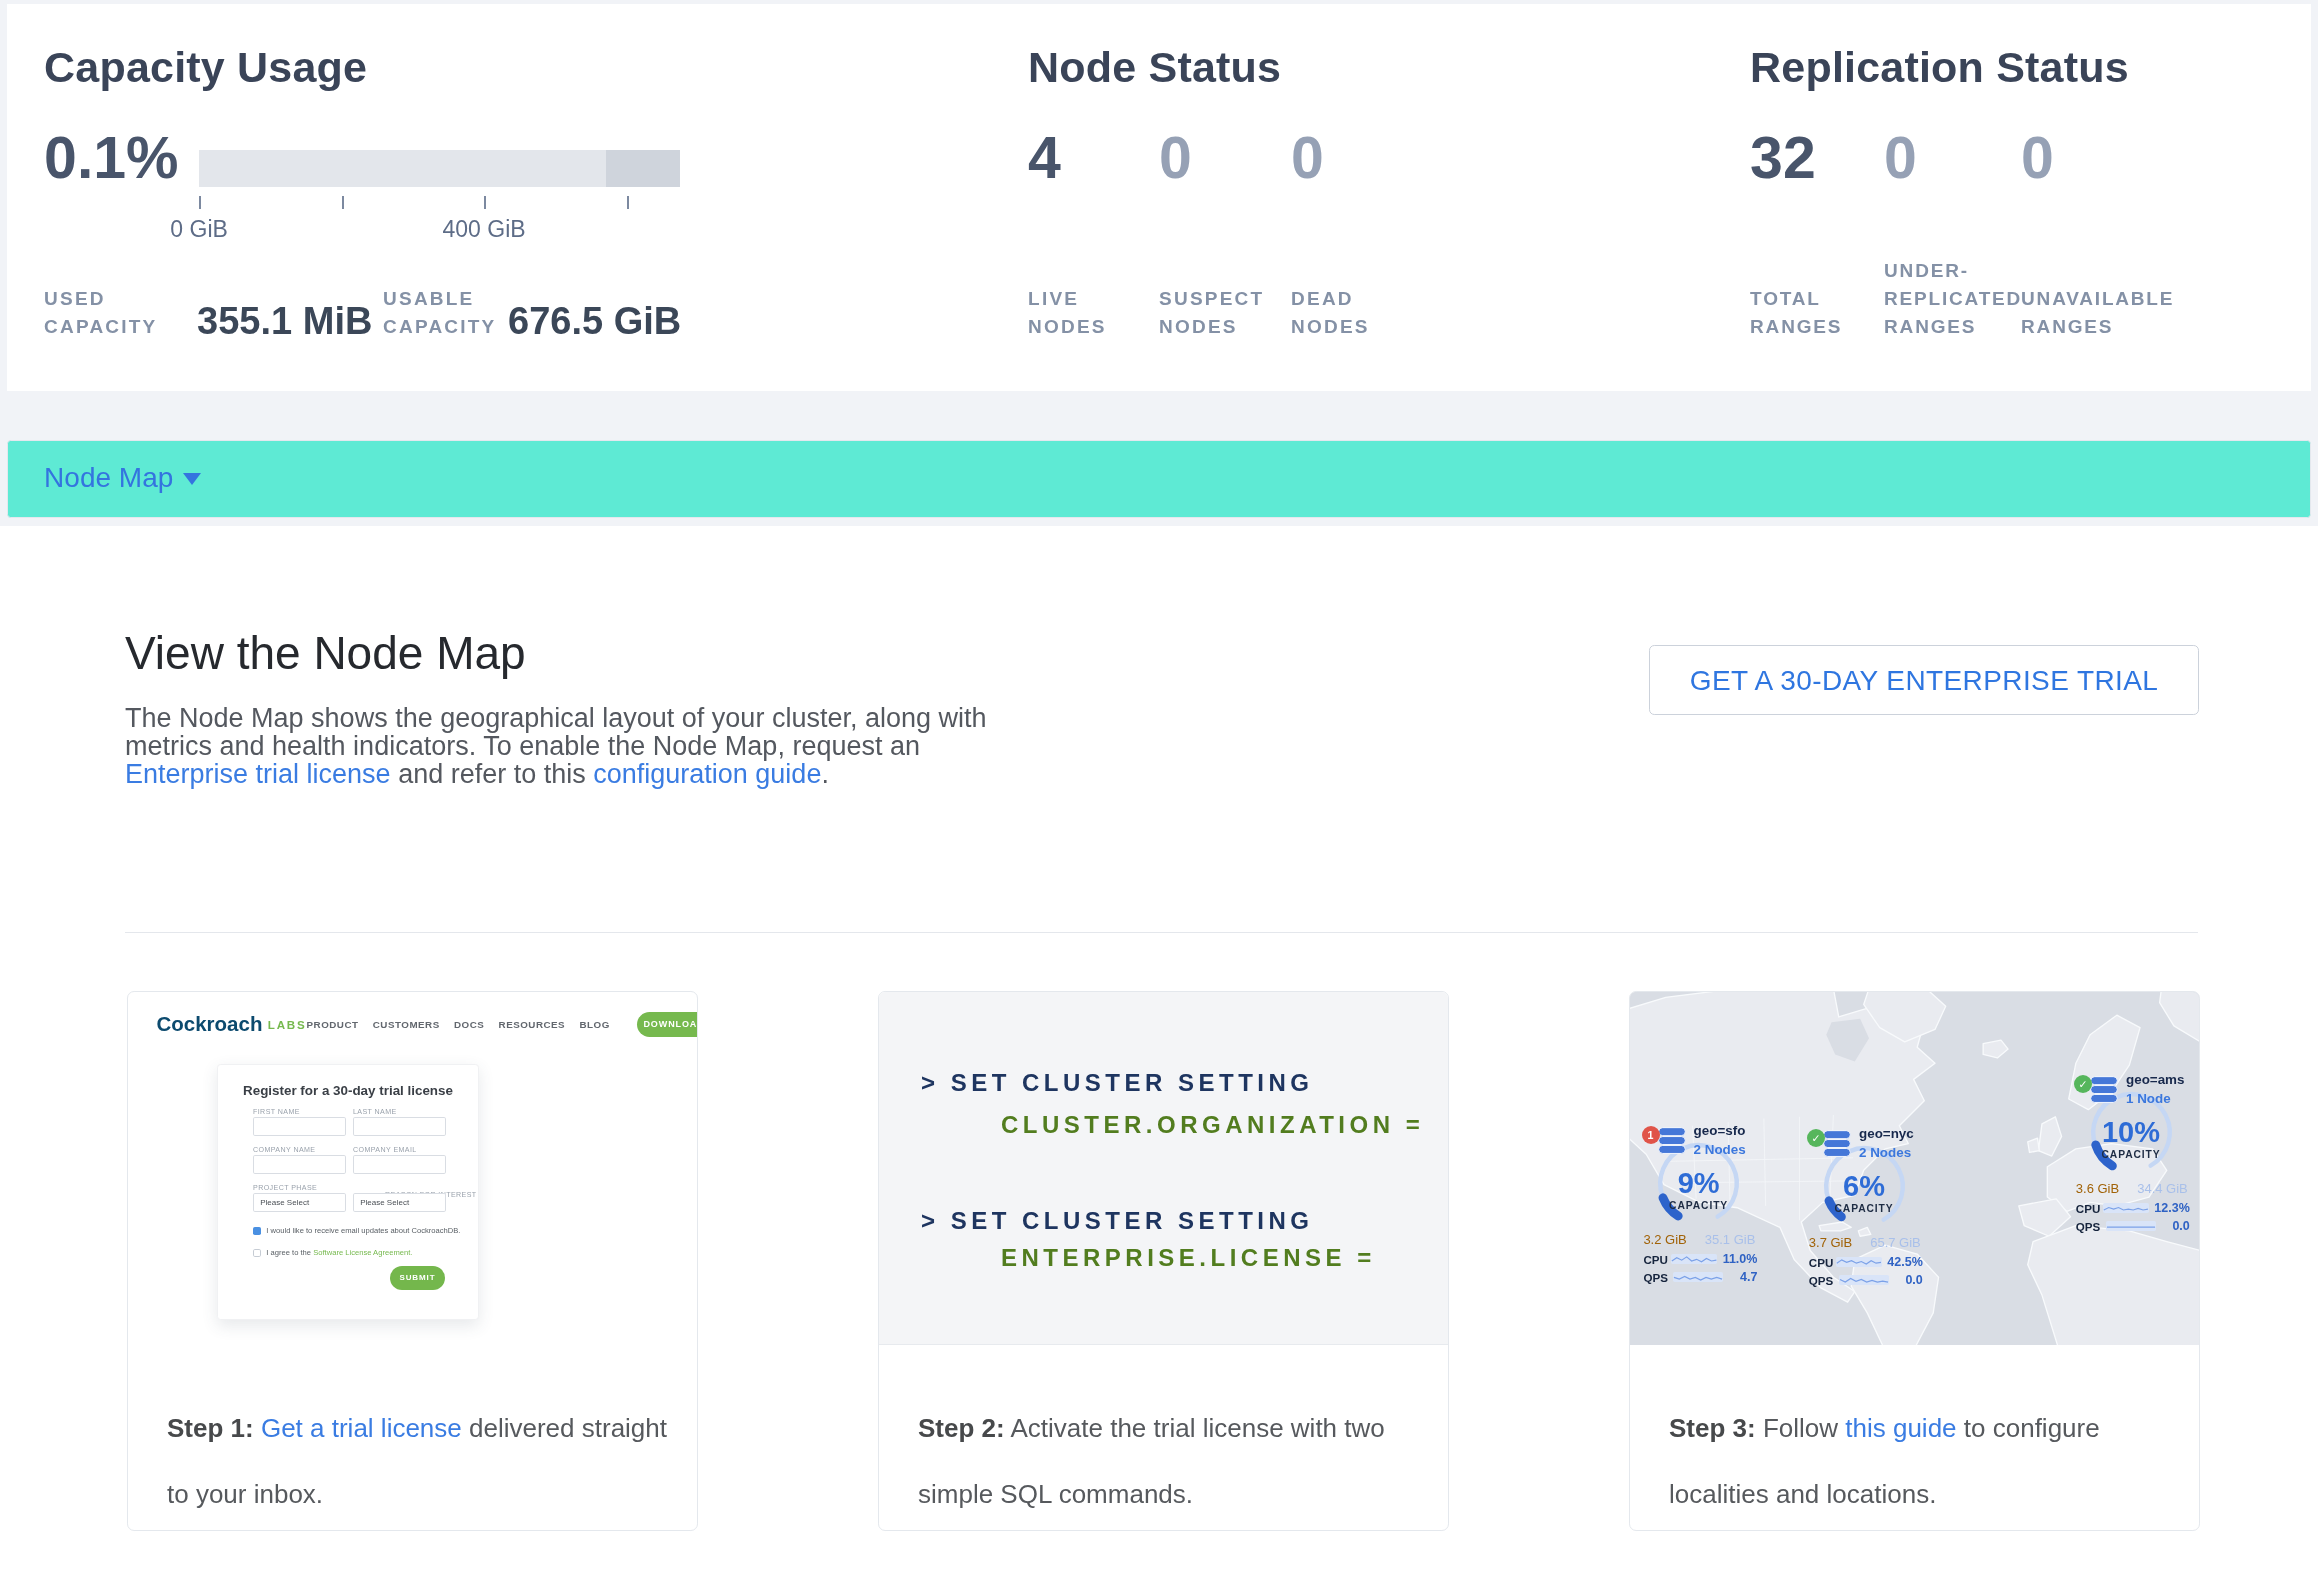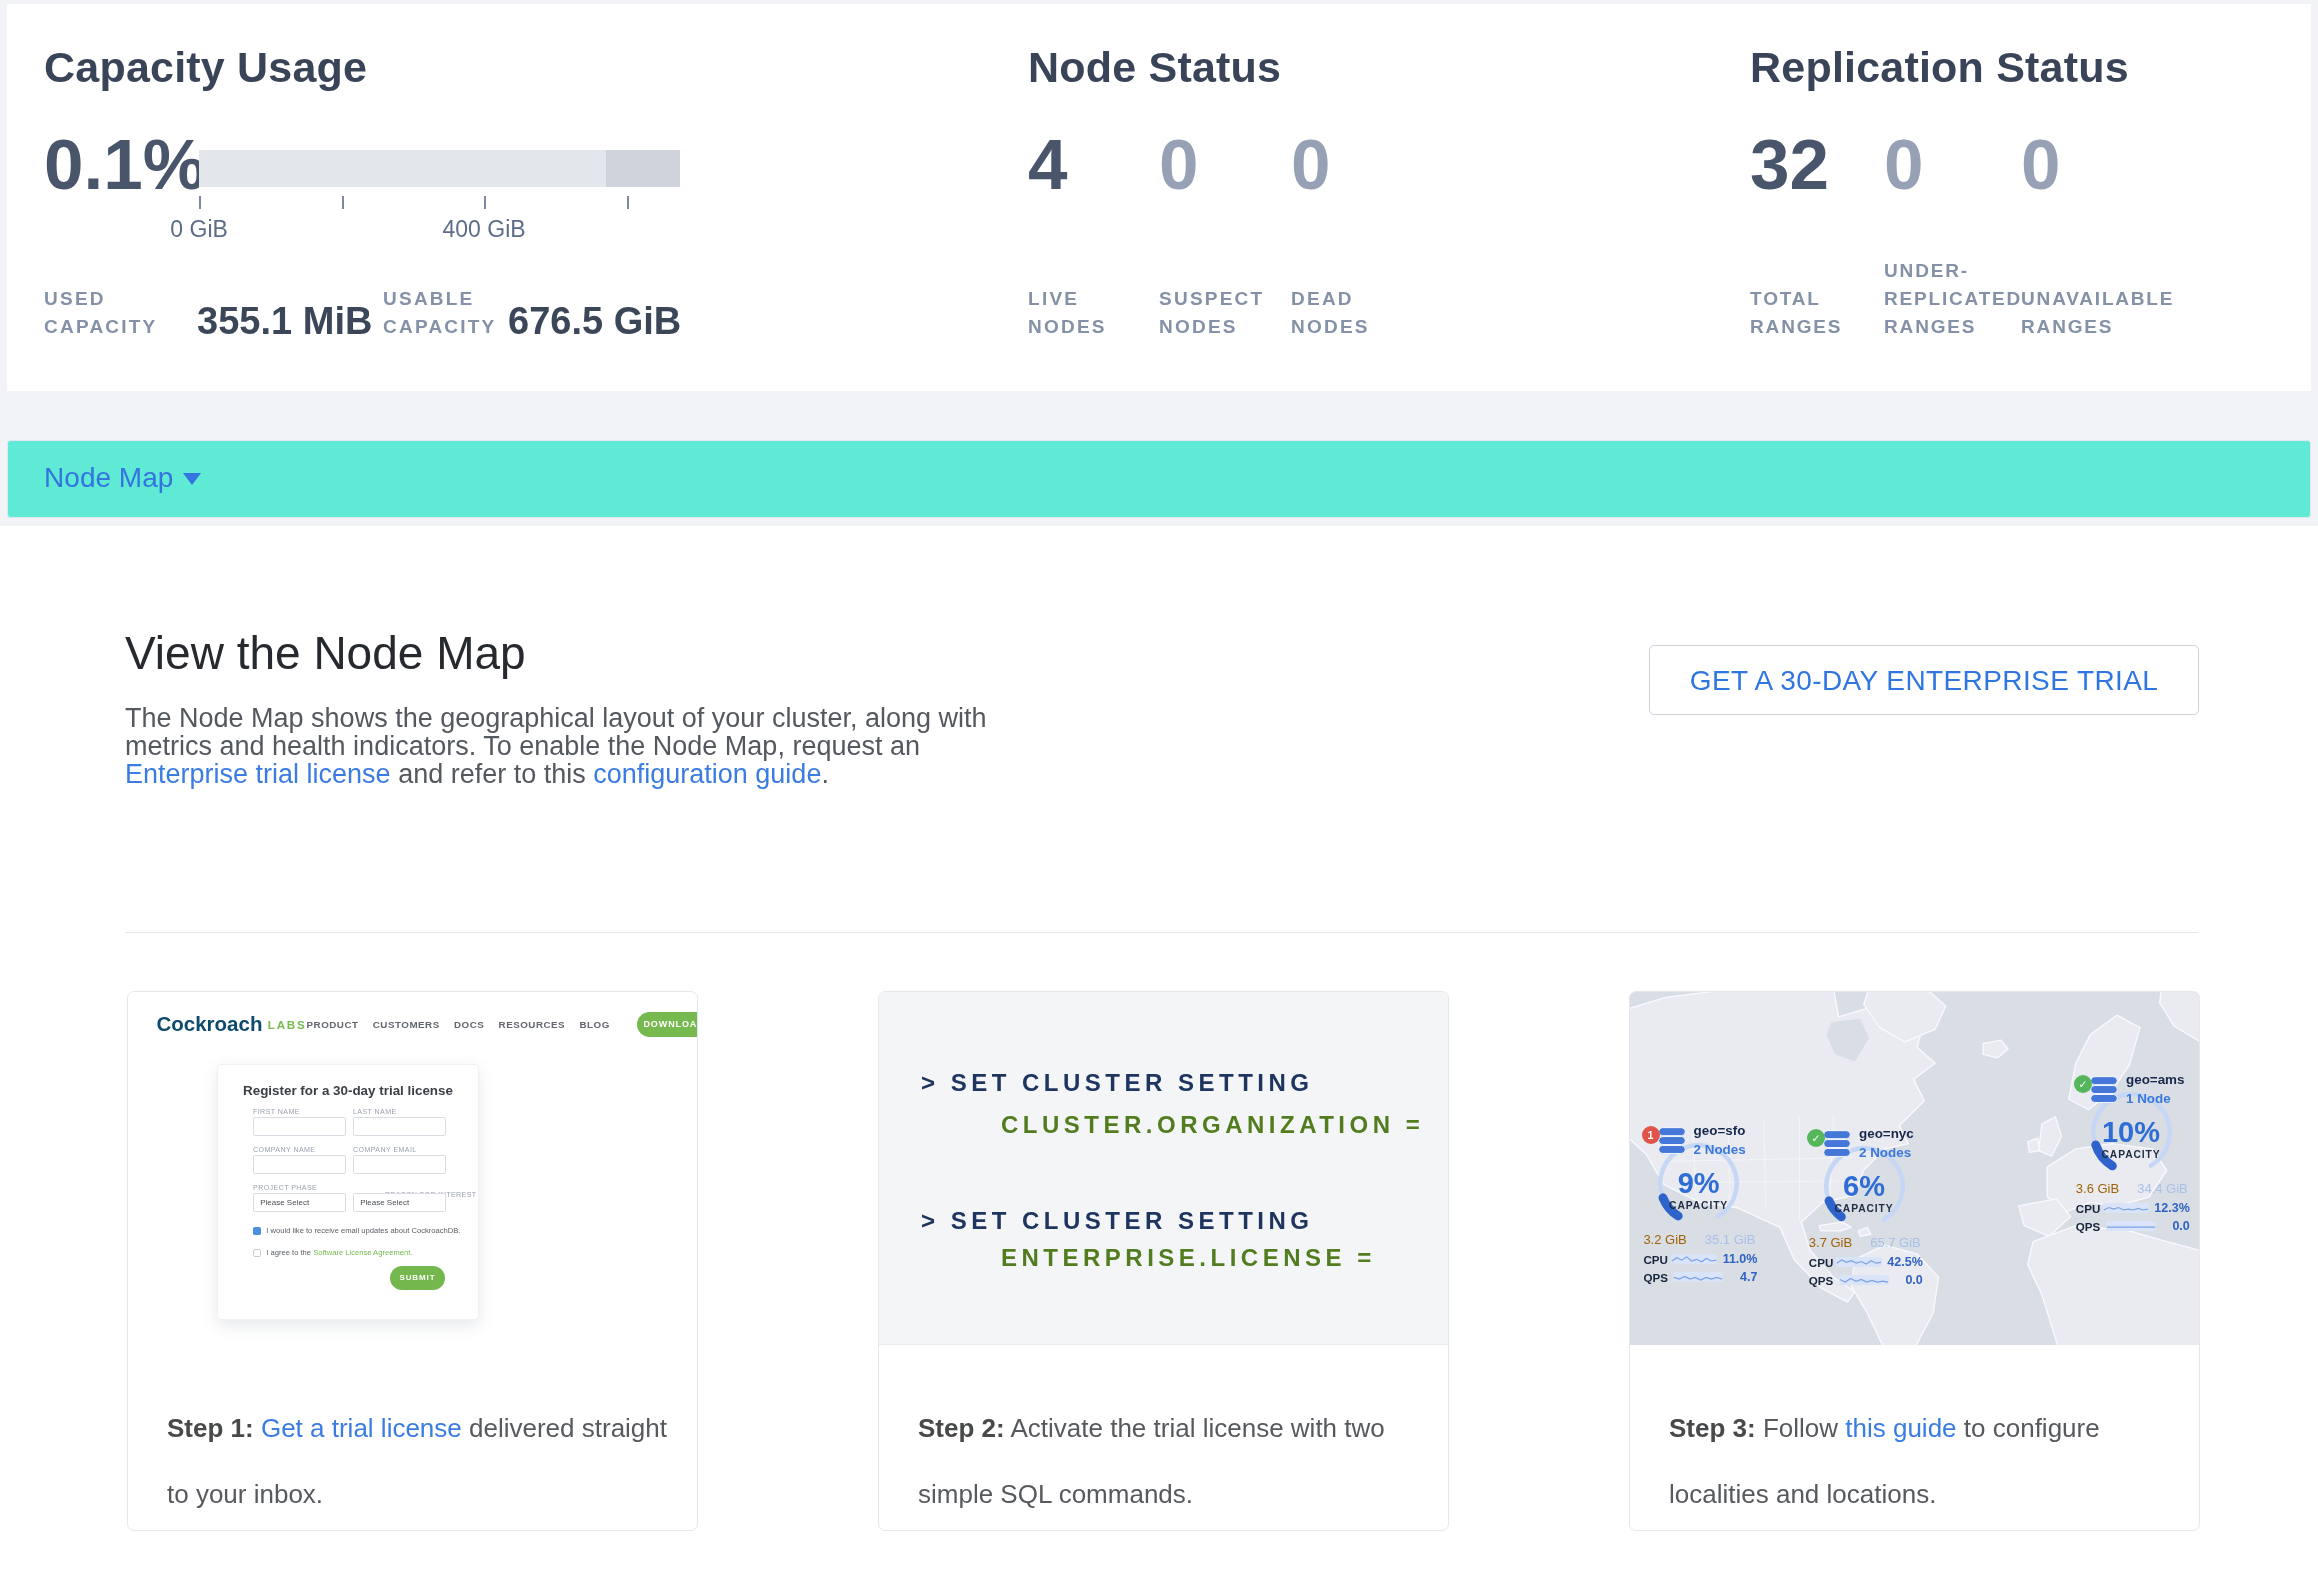--- a/index.html
+++ b/index.html
@@ -3,21 +3,21 @@
 <meta charset="utf-8">
 <style>
   * { margin:0; padding:0; box-sizing:border-box; }
   body { background:#eef1f5; font-family:"Liberation Sans","DejaVu Sans",sans-serif; }
   .page { position:relative; width:2319px; height:1585px; background:#f1f3f7; overflow:hidden; }
 
   
   .stats-panel { position:absolute; left:7.1px; top:3.6px; width:2304px; height:387px; background:#fff; }
   .stat-col { position:absolute; top:39px; }
   .stat-title { font-size:43px; font-weight:bold; color:#3a4458; letter-spacing:0.2px; }
-  .bignum { position:absolute; top:86px; font-size:71px; font-weight:bold; line-height:1; color:#49556b; }
+  .bignum { position:absolute; top:86px; font-size:59px; font-weight:bold; line-height:1; color:#49556b; }
   .bignum.light { color:#96a1b5; }
   .capbar { position:absolute; left:155px; top:107px; width:481px; height:37px; }
   .capbar-track { position:absolute; left:0; top:0; width:481px; height:37px; background:#e3e6eb; }
   .capbar-dark { position:absolute; right:0; top:0; width:15.5%; height:37px; background:#cfd4dc; }
   .tick { position:absolute; top:46px; width:1.8px; height:13.4px; background:#7c89a0; }
   .tick-label { position:absolute; top:66px; transform:translateX(-50%); font-size:23px; color:#5d6c87; white-space:nowrap; }
   .kv-row { position:absolute; top:241px; height:59px; }
   .kv-label { position:absolute; bottom:1.8px; font-size:19px; font-weight:bold; letter-spacing:2.2px; line-height:28px; color:#8491a6; white-space:pre-line; }
   .kv-value { position:absolute; bottom:0; font-size:38px; font-weight:bold; color:#3b4758; white-space:nowrap; }
 

